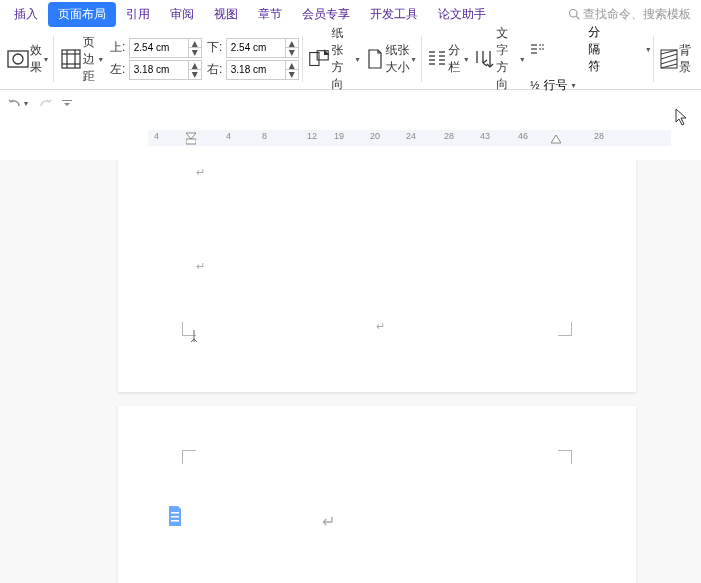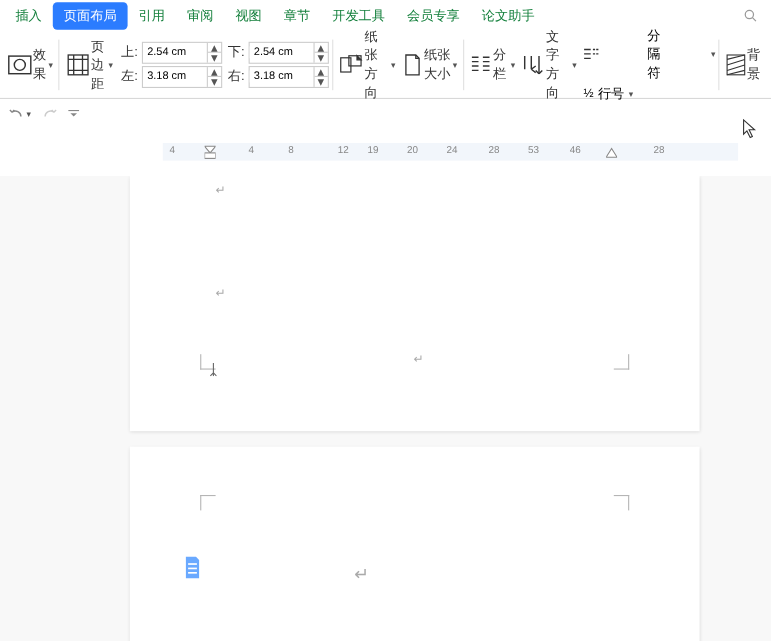--- a/index.html
+++ b/index.html
@@ -1,19 +1,19 @@
 <!DOCTYPE html>
 <html><head>
 <meta charset="utf-8">
 <style>
   * { box-sizing: border-box; margin: 0; padding: 0; }
   body { font-family: "Microsoft YaHei", sans-serif; font-size: 12px; background: #fff; width: 701px; height: 583px; overflow: hidden; position: relative; }
   
   .menu-bar { display: flex; align-items: center; height: 28px; padding: 0 4px; background: #fff; }
-  .menu-item { padding: 4px 10px; color: #15803d; cursor: pointer; border-radius: 4px; }
+  .menu-item { padding: 4px 10px; color: #4c1d95; cursor: pointer; border-radius: 4px; }
   .menu-item.active { background: #2b7cff; color: #fff; }
   .search-box { margin-left: auto; display: flex; align-items: center; color: #999; padding: 0 6px; }
   .search-box svg { margin-right: 3px; }
   
   .ribbon { display: flex; align-items: center; height: 62px; border-bottom: 1px solid #d8d8d8; padding: 0 4px; background: #fff; }
   .ribbon-label { font-size: 12px; color: #333; margin-top: 1px; display: flex; align-items: center; }
   .ribbon-sep { width: 1px; height: 46px; background: #e0e0e0; margin: 0 3px; }
   
   .margin-group { display: flex; flex-direction: column; gap: 2px; }
   .margin-row { display: flex; align-items: center; gap: 2px; }
@@ -56,28 +56,29 @@
 </head>
 <body>
 
 <div class="menu-bar">
   <div class="menu-item">插入</div>
   <div class="menu-item active">页面布局</div>
   <div class="menu-item">引用</div>
   <div class="menu-item">审阅</div>
   <div class="menu-item">视图</div>
   <div class="menu-item">章节</div>
+  <div class="menu-item">会员专享</div>
   <div class="menu-item">开发工具</div>
-  <div class="menu-item">会员专享</div>
   <div class="menu-item">论文助手</div>
   <div class="search-box">
     <svg width="12" height="12" viewBox="0 0 16 16" fill="none" stroke="#999" stroke-width="1.5">
         <circle cx="7" cy="7" r="5"></circle>
         <line x1="11" y1="11" x2="15" y2="15"></line>
       </svg>
+    <span>查找命令、搜索模板</span>
   </div>
 </div>
 
 <div class="ribbon">
 
   <div class="dd-btn">
     <div class="big-icon">
       <svg width="24" height="22" viewBox="0 0 24 22" fill="none" stroke="#333" stroke-width="1.3">
           <rect x="2" y="3" width="20" height="16"></rect>
           <circle cx="12" cy="11" r="5"></circle>
@@ -282,21 +283,21 @@
   <div class="ruler">
     <div class="ruler-nums">
       <span class="rn" style="left:6px">4</span>
       <span class="rn" style="left:78px">4</span>
       <span class="rn" style="left:114px">8</span>
       <span class="rn" style="left:159px">12</span>
       <span class="rn" style="left:186px">19</span>
       <span class="rn" style="left:222px">20</span>
       <span class="rn" style="left:258px">24</span>
       <span class="rn" style="left:296px">28</span>
-      <span class="rn" style="left:332px">53</span>
+      <span class="rn" style="left:332px">43</span>
       <span class="rn" style="left:370px">46</span>
       <span class="rn" style="left:446px">28</span>
     </div>
     <svg class="ruler-ind" style="left:38px" width="10" height="16">
         <path d="M0 4 L10 4 L5 10 Z" fill="#fff" stroke="#888"></path>
         <rect x="0" y="10" width="10" height="5" fill="#fff" stroke="#888"></rect>
       </svg>
     <svg class="ruler-ind" style="left:403px" width="10" height="16">
         <path d="M0 14 L10 14 L5 6 Z" fill="#fff" stroke="#888"></path>
       </svg>

